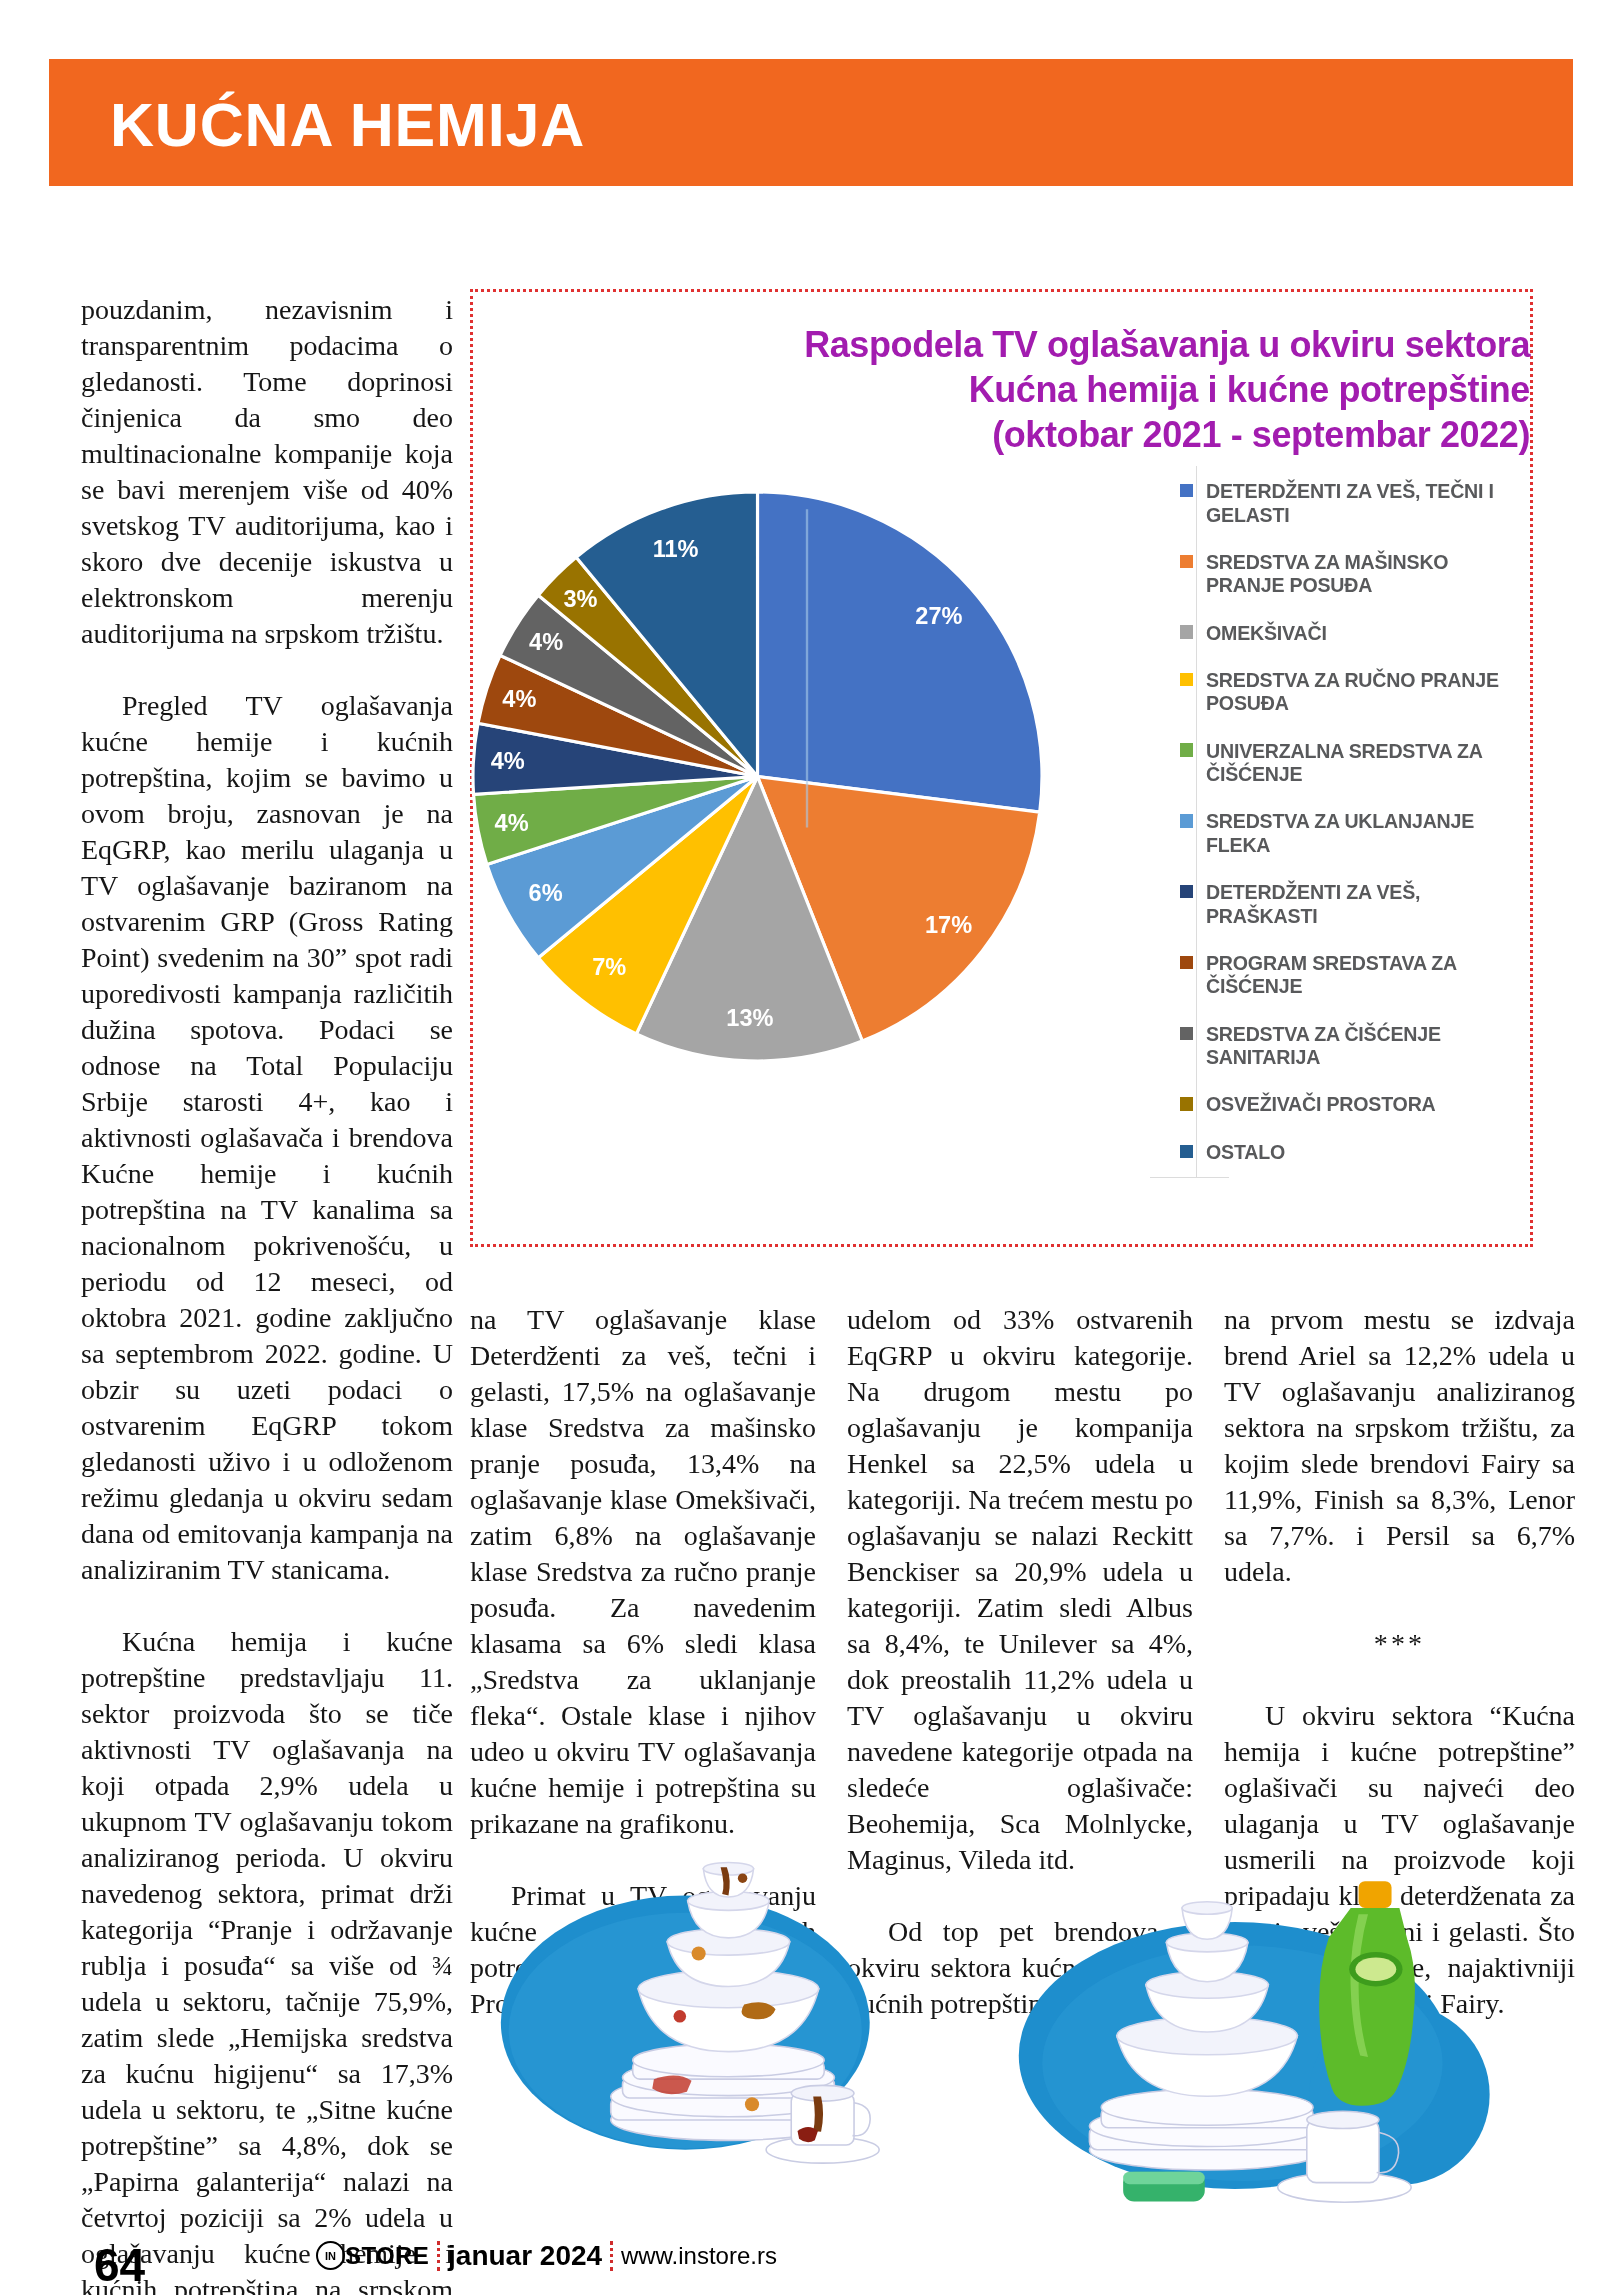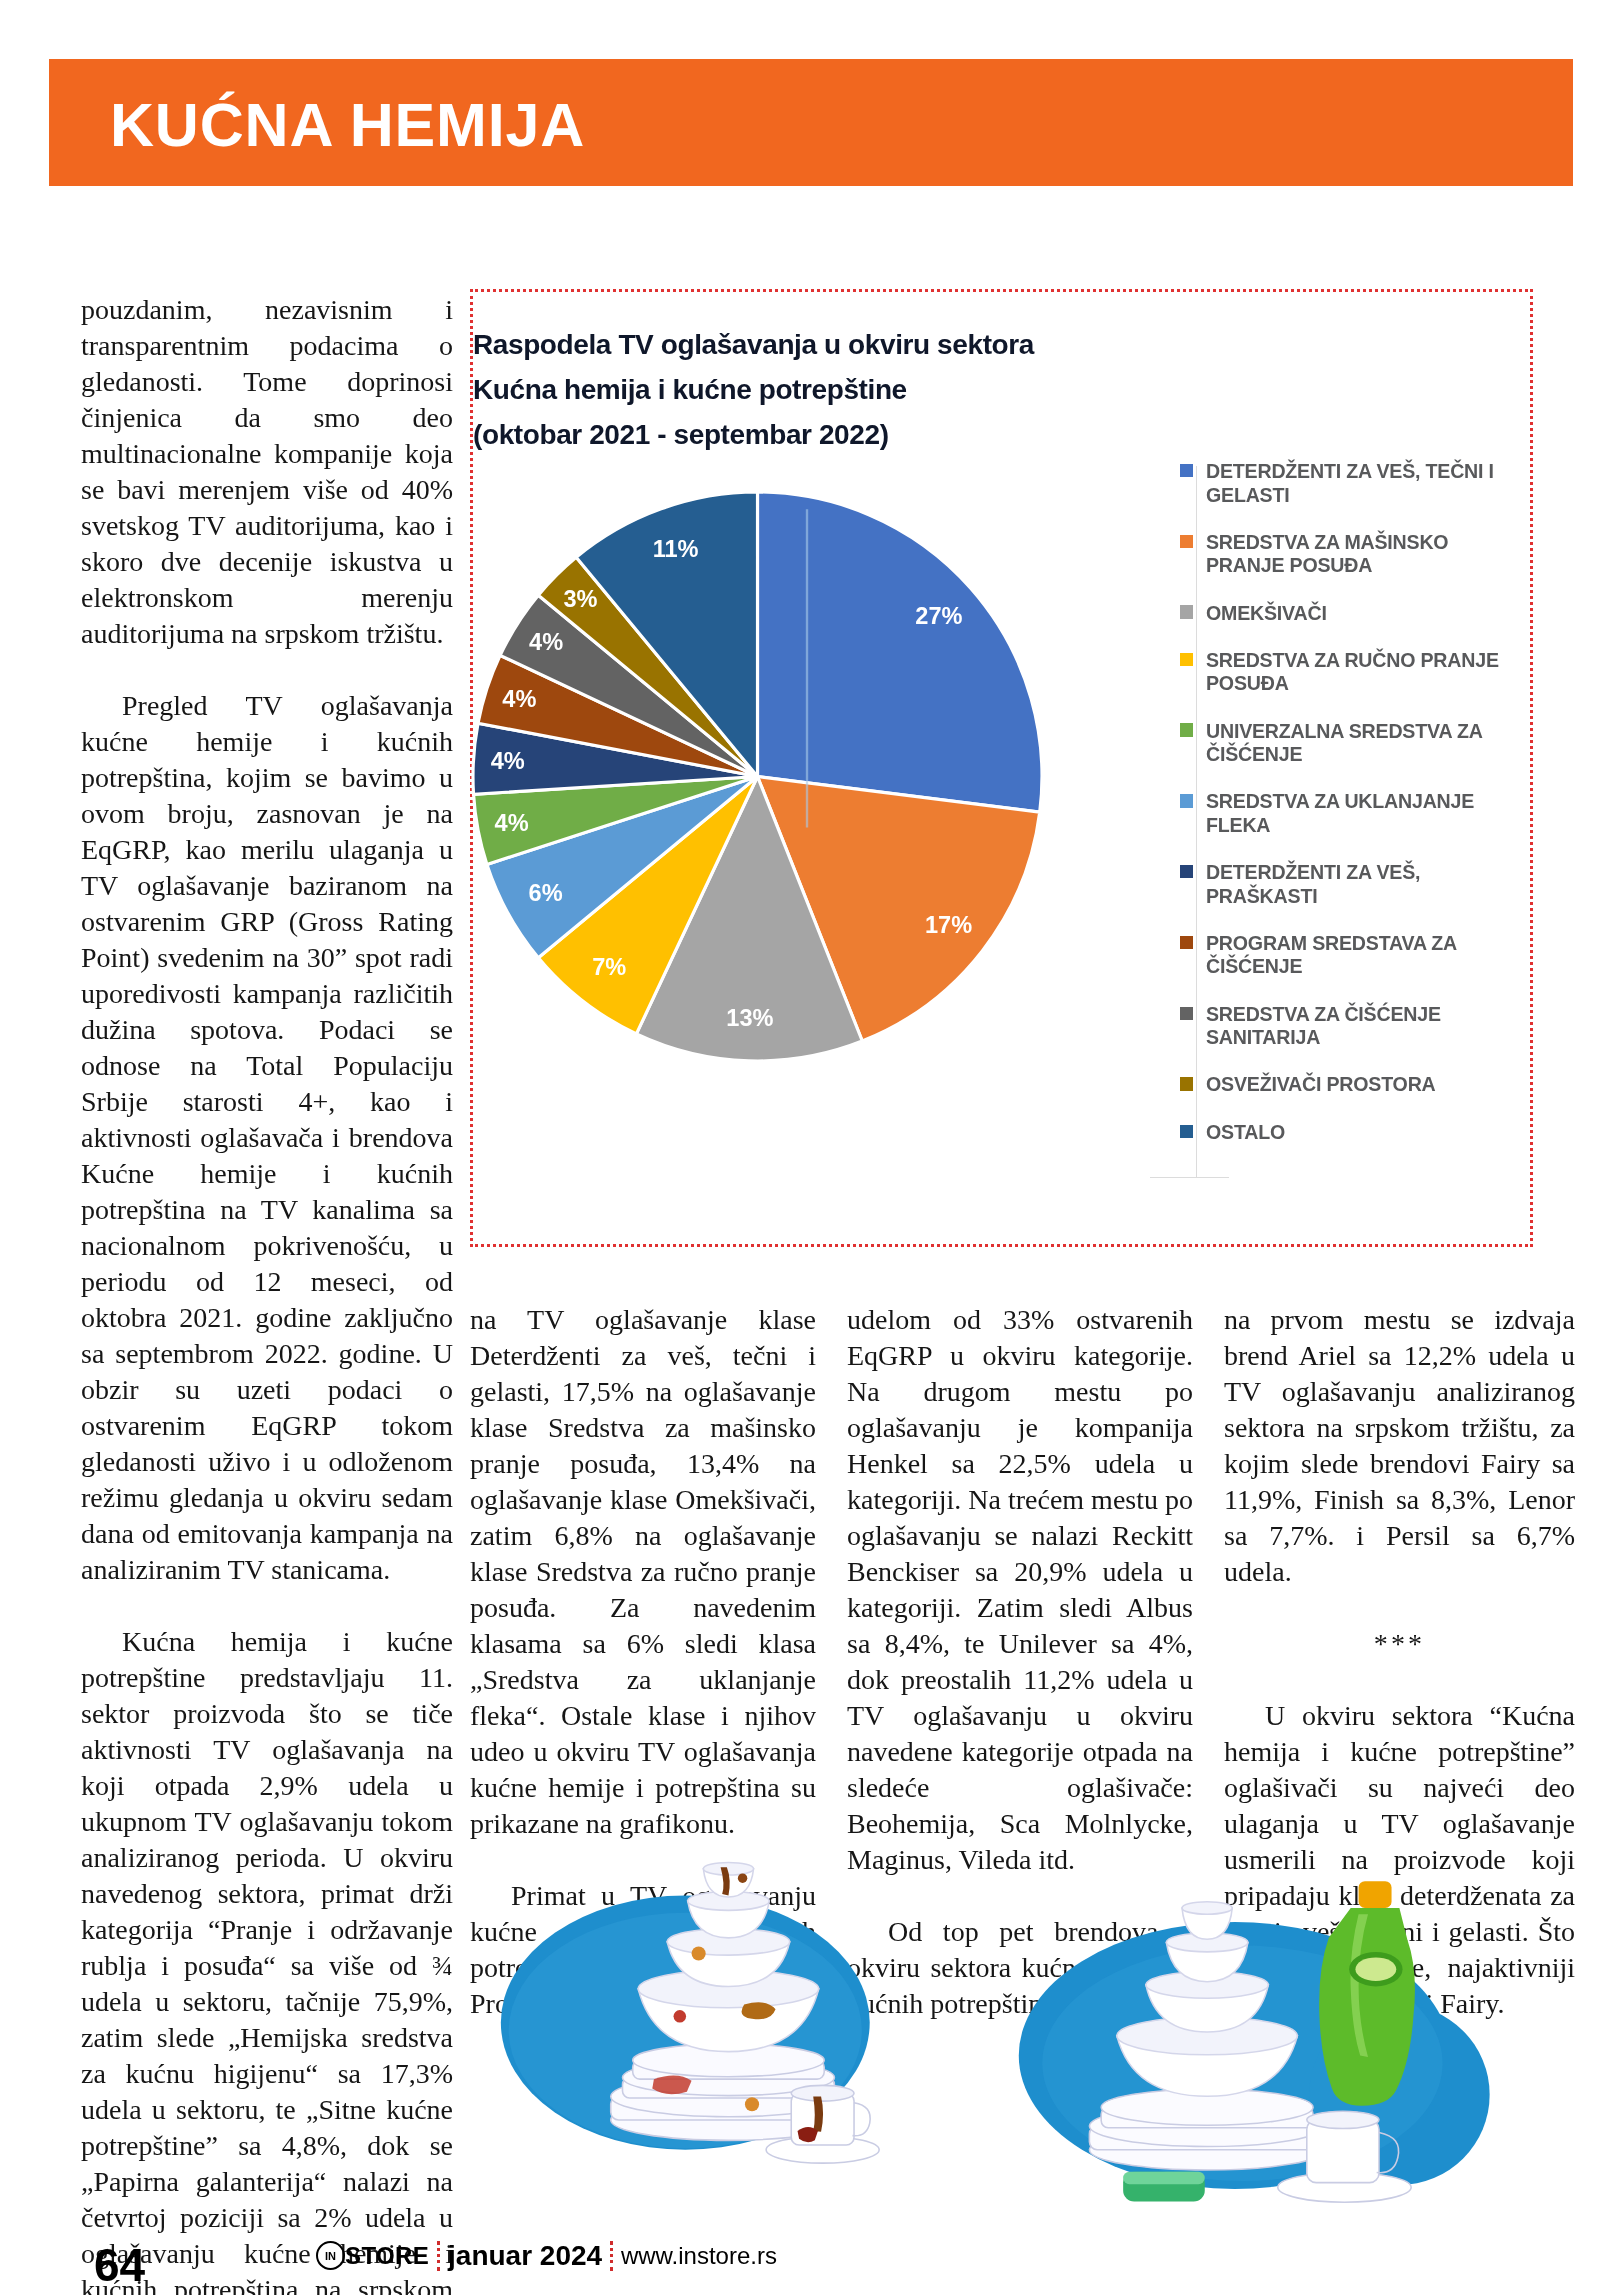--- a/index.html
+++ b/index.html
@@ -19,29 +19,29 @@
   .textcol p + p{margin-top:36px;}
   #col1{left:81px;top:292px;width:372px;}
   #col2{left:470px;top:1302px;width:346px;}
   #col3{left:847px;top:1302px;width:346px;}
   #col4{left:1224px;top:1302px;width:351px;}
   .stars{ text-align:center;text-indent:0 !important;letter-spacing:3.1px;}
 
   
   .chartbox{position:absolute;left:470px;top:289px;width:1063px;height:958px;
         border:3.9px dotted #E03131;box-sizing:border-box;background:#ffffff;}
-  .chart-title{position:absolute;left:0;top:30px;width:100%;text-align:left;
+  .chart-title{position:absolute;left:0;top:30px;width:100%;text-align:right;
         font-family:"Liberation Sans","DejaVu Sans",sans-serif;font-weight:bold;
-        font-size:28px;line-height:45px;color:#0f172a;letter-spacing:-0.4px;}
+        font-size:36px;line-height:45px;color:#a21caf;letter-spacing:-0.4px;}
   #pie-svg{position:absolute;left:-22px;top:178px;width:613px;height:613px;}
   .pie-label{font-family:"Liberation Sans","DejaVu Sans",sans-serif;font-weight:bold;
         font-size:30px;fill:#ffffff;}
 
   
-  .legend{position:absolute;left:707px;top:168px;width:339px;display:flex;
+  .legend{position:absolute;left:707px;top:188px;width:339px;display:flex;
         flex-direction:column;gap:23.6px;}
   .legend-item{display:flex;align-items:flex-start;gap:12.6px;}
   .legend-swatch{width:13.4px;height:13.4px;margin-top:3.9px;flex:0 0 13.4px;background:#888;}
   .legend-label{font-family:"Liberation Sans","DejaVu Sans",sans-serif;font-weight:bold;
         font-size:19.6px;line-height:23.6px;color:#58595B;letter-spacing:-0.2px;}
   .grid-v{position:absolute;left:723px;top:174px;width:0;height:711px;border-left:1.6px solid #DCDCDC;}
   .grid-h{position:absolute;left:677px;top:885px;width:79px;height:0;border-top:1.6px solid #DCDCDC;}
 
   
   .footer{position:absolute;left:0;top:2235px;width:1623px;height:47px;

